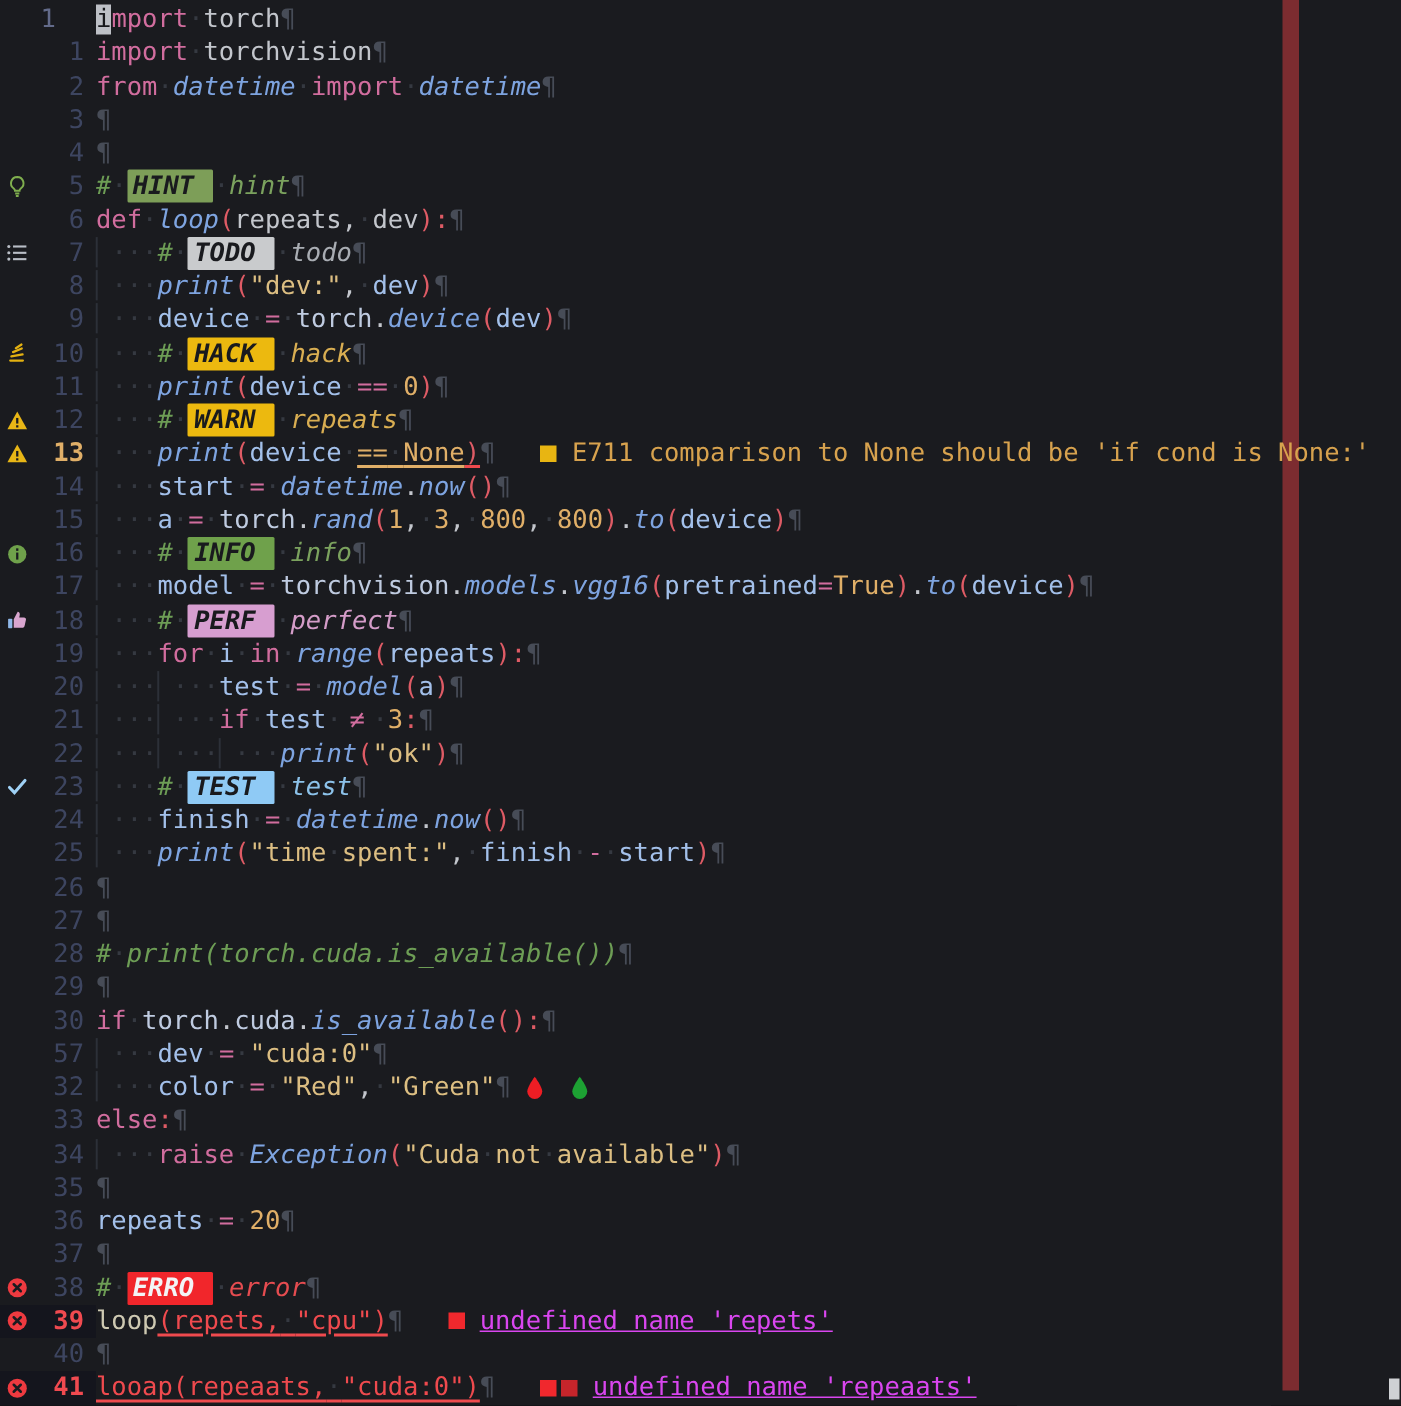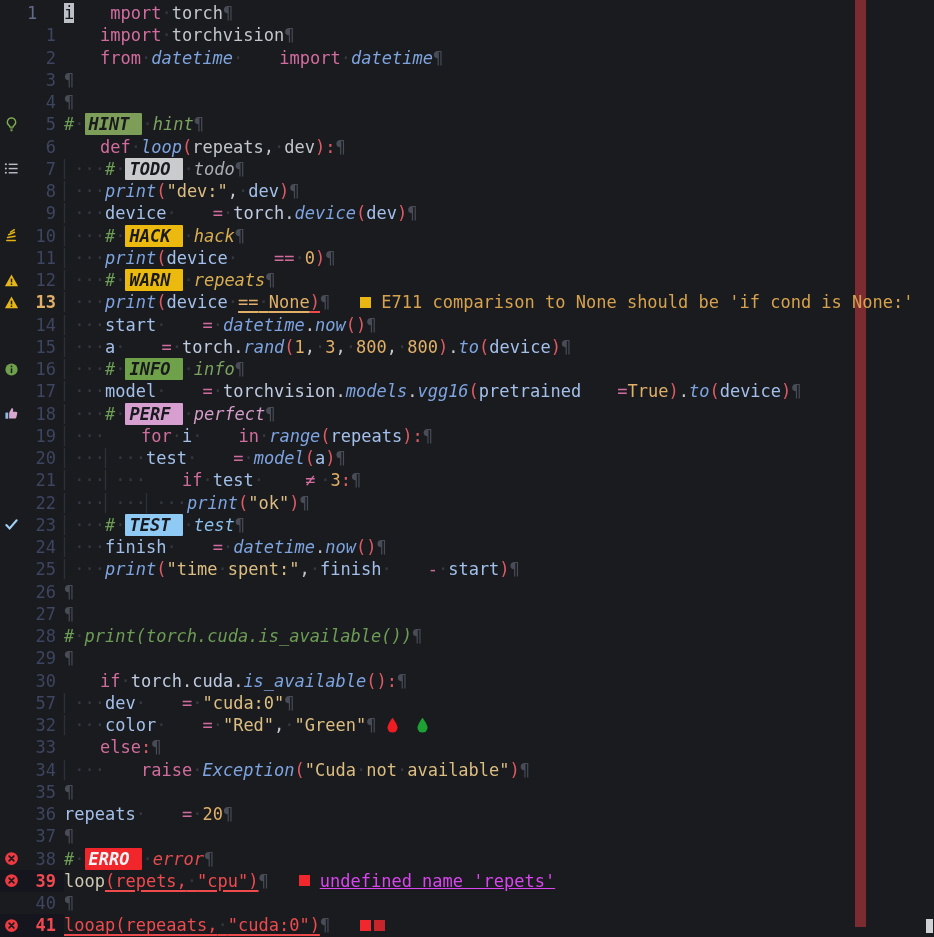--- a/index.html
+++ b/index.html
@@ -9,21 +9,21 @@
   #buffer{position:absolute;left:0;top:0;width:100%;padding-top:2px;z-index:1;}
   .row{height:22.26px;display:flex;align-items:center;white-space:pre;}
   .gutter{width:64px;flex:0 0 64px;display:flex;align-items:center;height:100%;}
   .gutter.gdark{background:#14151d;}
   .sign{width:22px;flex:0 0 22px;display:flex;justify-content:center;align-items:center;}
   .ln{width:34px;flex:0 0 34px;text-align:right;padding-right:8px;color:#3d4560;box-sizing:content-box;}
   .ln.ln-cur{text-align:left;padding-left:5px;padding-right:0;width:37px;color:#636b8a;}
   .ln.ln-warn{color:#e0af68;font-weight:700;}
   .ln.ln-err{color:#f04a50;font-weight:700;}
   .code{flex:1;display:flex;align-items:center;white-space:pre;}
-  .kw{color:#d16d9e;margin-left:36px;}
+  .kw{color:#d16d9e;}
   .fg{color:#c3c6cc;}
   .id{color:#a3c0ea;}
   .fn{color:#7ea4e0;font-style:italic;}
   .mod{color:#bfcbe0;}
   .str{color:#dcbe82;}
   .num{color:#e0af68;}
   .brkt{color:#de5b65;}
   .cmt{color:#6d9d55;font-style:italic;}
   .ws{color:#353941;}
   .pil{color:#474c57;}
@@ -153,16 +153,16 @@
               <path d="M5.5 5.5l5 5M10.5 5.5l-5 5" stroke="#1a1b20" stroke-width="1.8" stroke-linecap="round"></path>
             </svg></span><span class="ln">38</span></div><div class="code"><span class="cmt">#</span><span class="ws">·</span><span class="bdg b-erro">ERRO</span><span class="ws">·</span><span class="lbl lbl-err">error</span><span class="pil">¶</span></div></div>
       <div class="row"><div class="gutter gdark"><span class="sign"><svg width="15" height="15" viewBox="0 0 16 16">
               <circle cx="8" cy="8" r="6.8" fill="#ee3a40"></circle>
               <path d="M5.5 5.5l5 5M10.5 5.5l-5 5" stroke="#1a1b20" stroke-width="1.8" stroke-linecap="round"></path>
             </svg></span><span class="ln ln-err">39</span></div><div class="code"><span class="fnpale">loop</span><span class="uln-e">(repets,</span><span class="ws uln-r">·</span><span class="uln-e">"cpu")</span><span class="pil">¶</span><span class="gap"></span><span class="sq sq-err"></span><span class="diag-err">undefined name 'repets'</span></div></div>
       <div class="row"><div class="gutter"><span class="sign"></span><span class="ln">40</span></div><div class="code"><span class="pil">¶</span></div></div>
       <div class="row"><div class="gutter gdark"><span class="sign"><svg width="15" height="15" viewBox="0 0 16 16">
               <circle cx="8" cy="8" r="6.8" fill="#ee3a40"></circle>
               <path d="M5.5 5.5l5 5M10.5 5.5l-5 5" stroke="#1a1b20" stroke-width="1.8" stroke-linecap="round"></path>
-            </svg></span><span class="ln ln-err">41</span></div><div class="code"><span class="uln-e">looap(repeaats,</span><span class="ws uln-r">·</span><span class="uln-e">"cuda:0")</span><span class="pil">¶</span><span class="gap"></span><span class="sq sq-err"></span><span class="sq sq-err2"></span></div></div>
+            </svg></span><span class="ln ln-err">41</span></div><div class="code"><span class="uln-e">looap(repeaats,</span><span class="ws uln-r">·</span><span class="uln-e">"cuda:0")</span><span class="pil">¶</span><span class="gap"></span><span class="sq sq-err"></span><span class="sq sq-err2"></span><span class="diag-err">undefined name 'repeaats'</span></div></div>
     </div>
   <div id="corner"></div>
 </div>
 
 </body></html>

